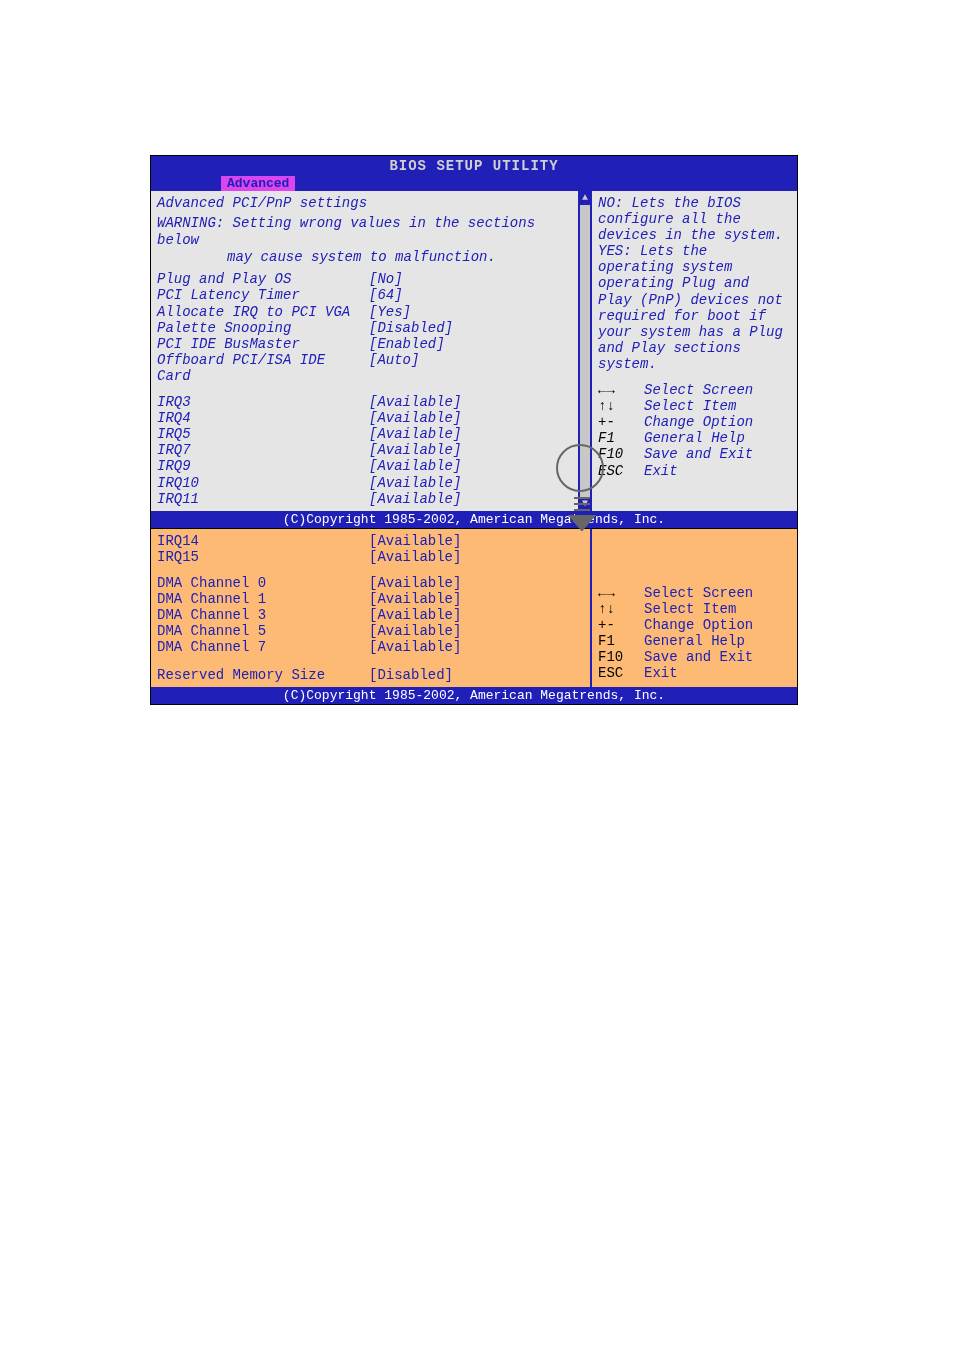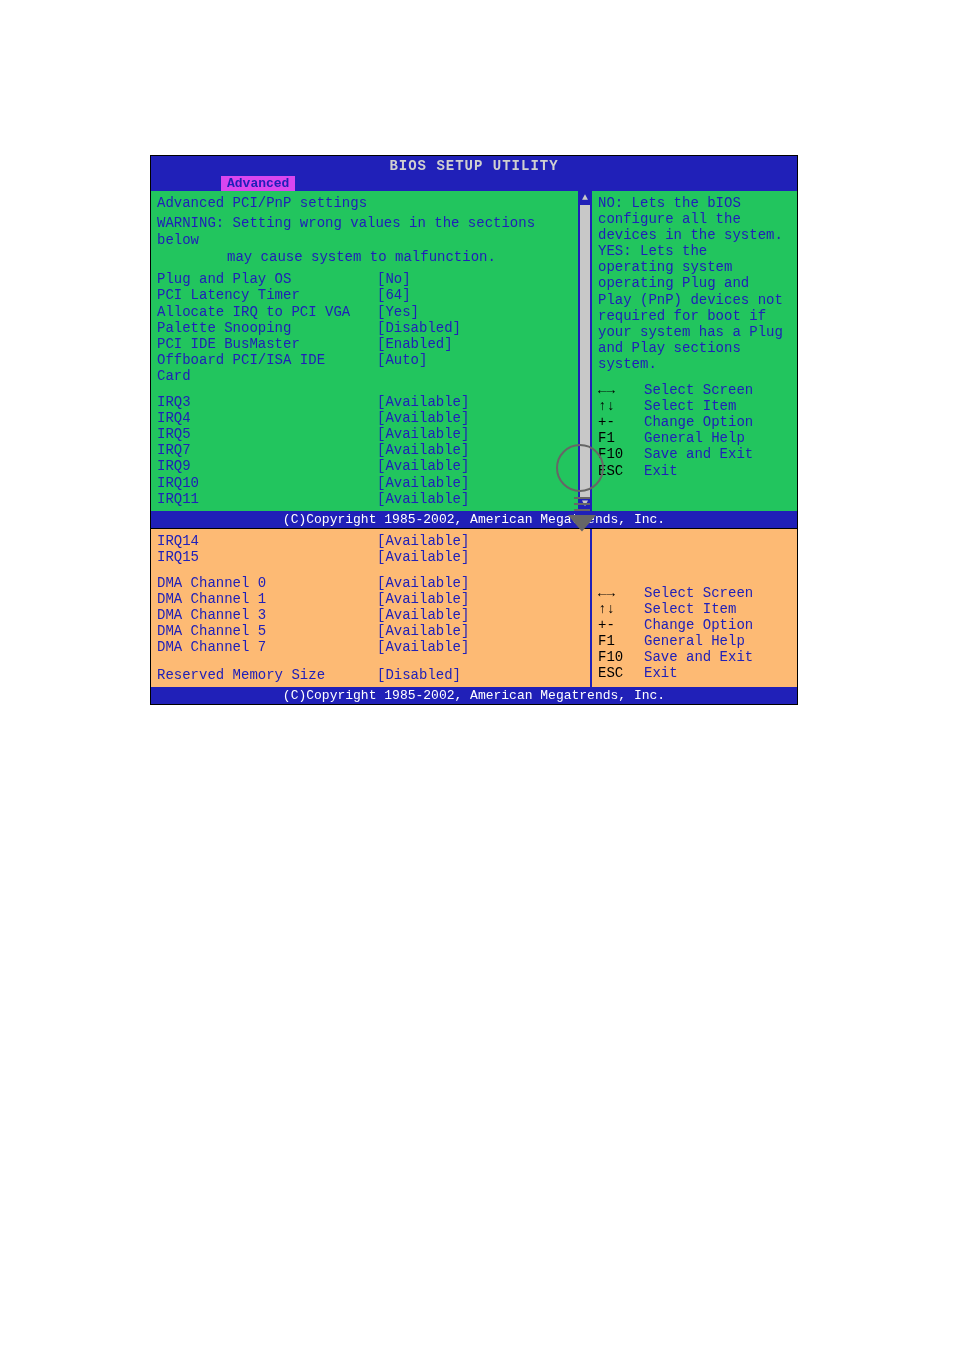--- a/index.html
+++ b/index.html
@@ -38,23 +38,24 @@
       padding: 0 0 0 70px;
     }
     .tab {
       background: #d946ef;
       color: #2020b8;
       padding: 0 6px;
       font-weight: bold;
       font-size: 13px;
     }
     .main-area {
-      background: #22c55e;
+      background: #e5e5e5;
       display: flex;
       position: relative;
+      font-style: italic;
     }
     .left-panel {
       flex: 1;
       padding: 4px 6px;
       color: #2020b8;
       border-right: 2px solid #2020b8;
     }
     .right-panel {
       width: 205px;
       padding: 4px 6px;
@@ -65,27 +66,27 @@
       margin-bottom: 2px;
     }
     .warning-text {
       color: #2020b8;
       margin: 4px 0 6px 0;
       line-height: 1.2;
     }
     .setting-row {
       display: flex;
       line-height: 1.15;
+      gap: 12px;
     }
     .setting-label {
       width: 200px;
     }
     .setting-value {
       color: #2020b8;
-      margin-left: 20px;
     }
     .irq-group {
       margin-top: 10px;
     }
     .help-text {
       line-height: 1.15;
     }
     .key-hints {
       margin-top: 10px;
       line-height: 1.15;

